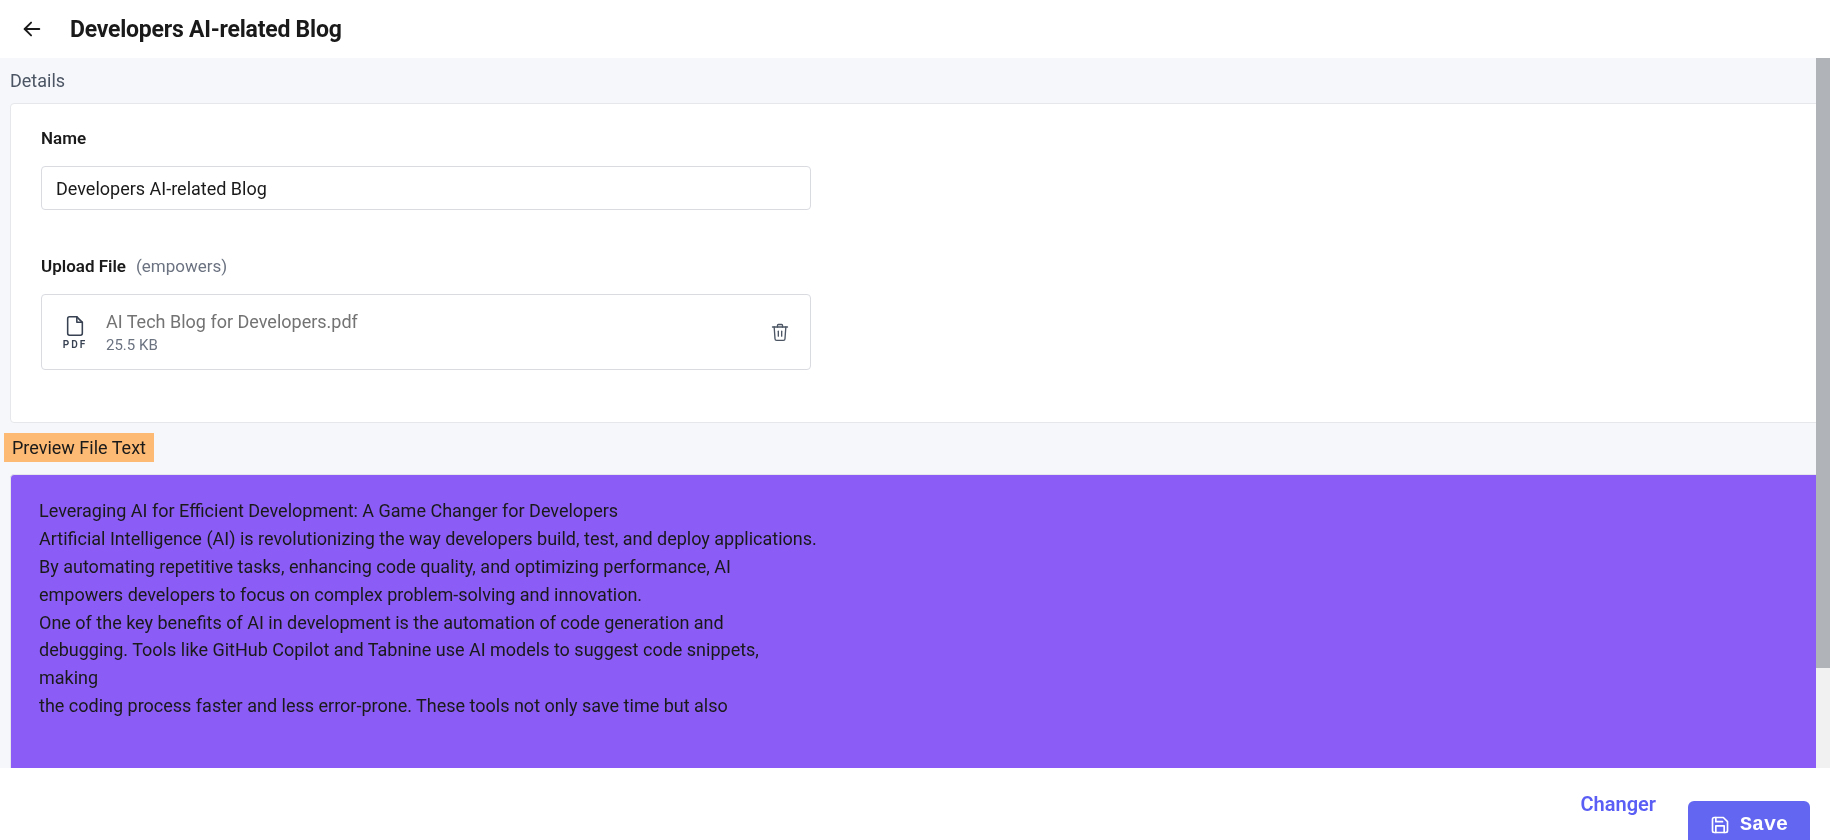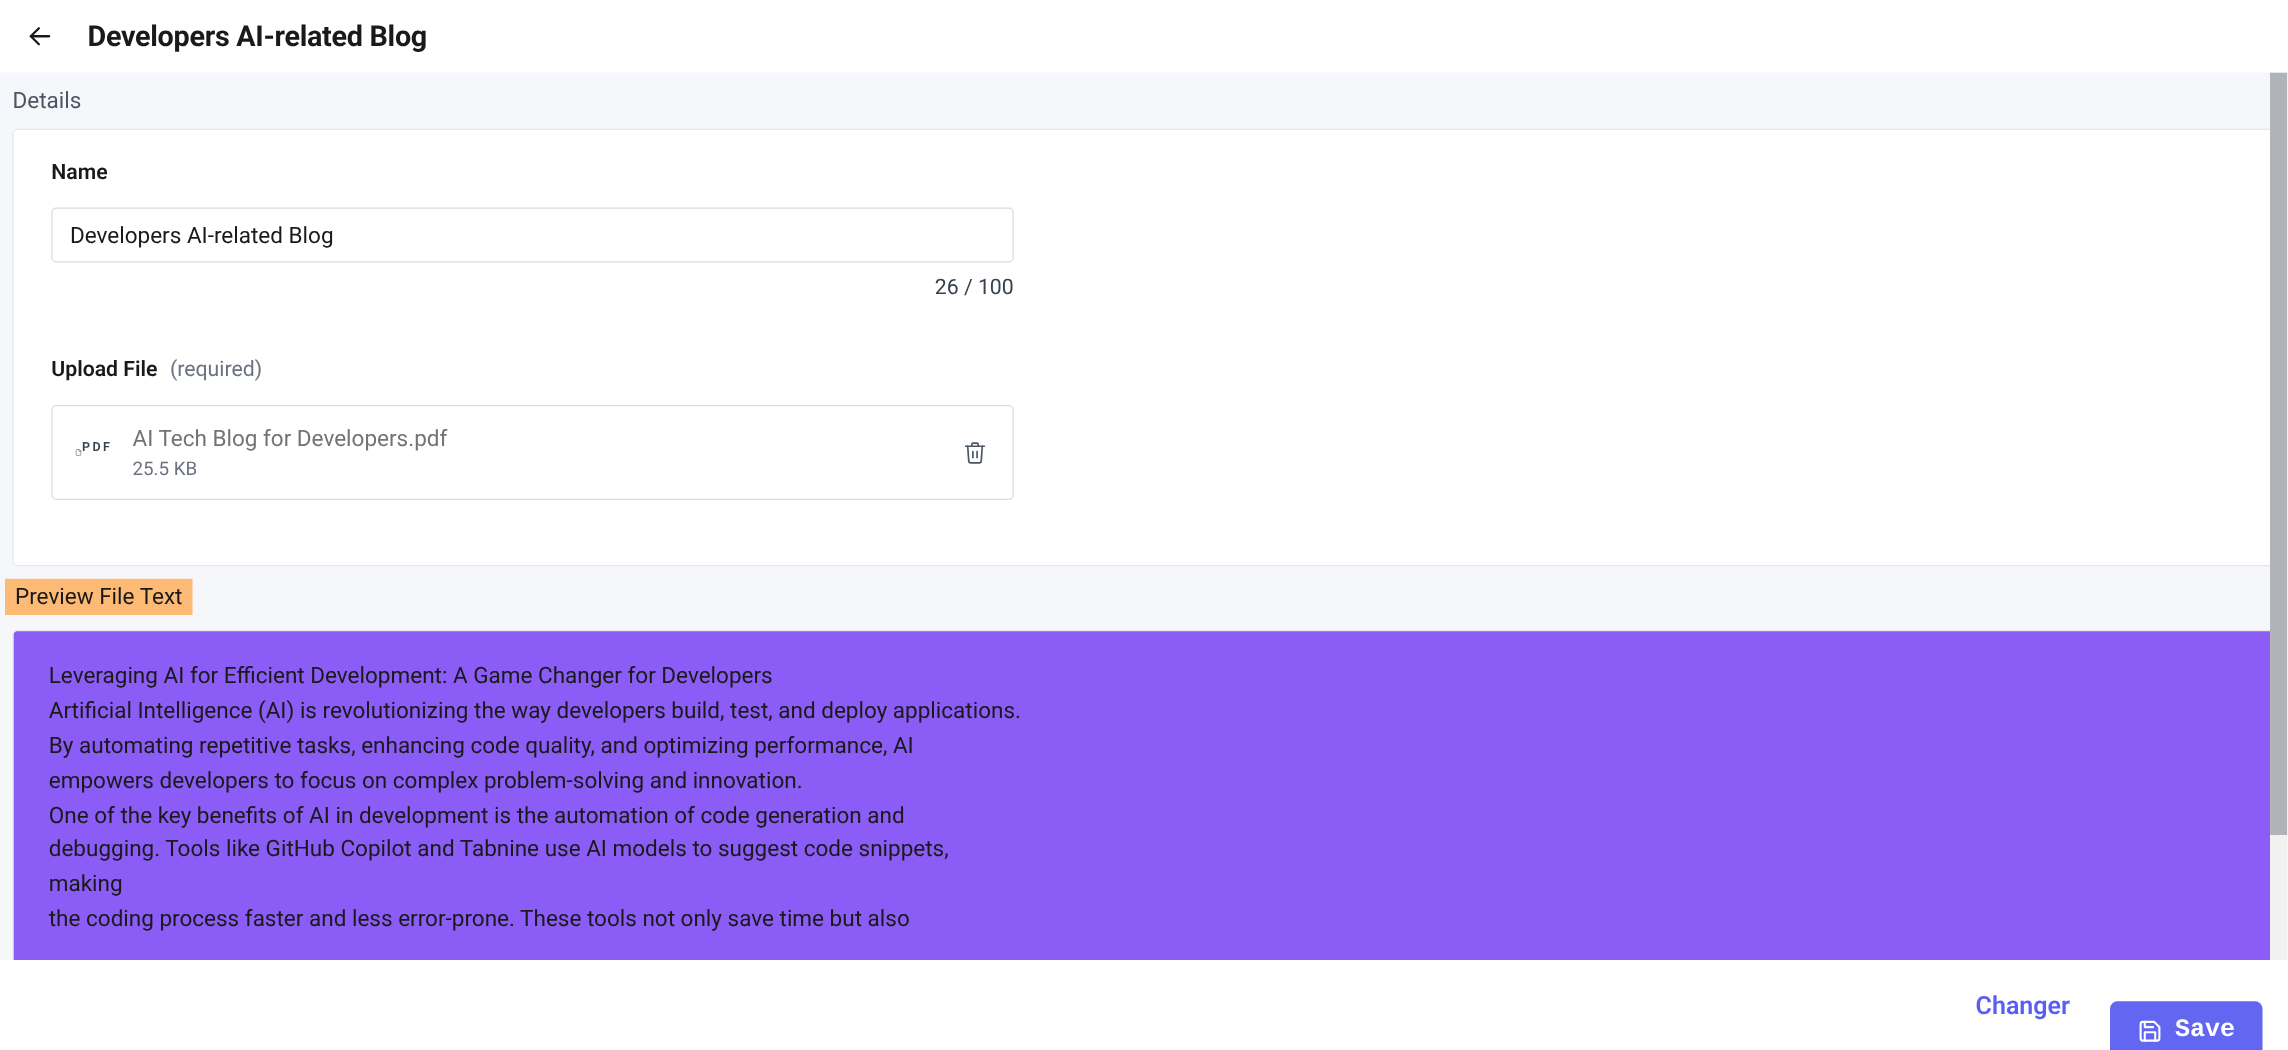--- a/index.html
+++ b/index.html
@@ -16,21 +16,21 @@
   .section-header.highlight { background: #fdba74; display: inline-block; padding: 4px 8px; margin-left: 4px; margin-top: 10px; font-size: 18px; color:#1a1a1a; }
 
   .card { background: #ffffff; border: 1px solid #e5e7eb; border-radius: 4px; margin: 0 10px 0 10px; padding: 24px 30px; }
   .field-label { font-size: 17px; font-weight: 600; color: #1a1a1a; text-align: center; }
   .req-text { font-size: 17px; font-weight: 400; color: #6b7280; margin-left: 6px; }
 
   .text-input { margin-top: 18px; width: 770px; height: 44px; border: 1px solid #d9dbe1; border-radius: 4px; padding: 0 14px; font-size: 18px; font-family: inherit; color:#1a1a1a; }
   .char-count { width: 770px; text-align: right; font-size: 17px; color: #374151; margin-top: 10px; }
 
   .file-row { margin-top: 18px; width: 770px; min-height: 76px; border: 1px solid #d9dbe1; border-radius: 4px; padding: 12px 18px; display: flex; align-items: center; gap: 16px; }
-  .file-icon { width: 30px; flex: 0 0 30px; display: flex; flex-direction: row; align-items: flex-start; color:#374151; }
+  .file-icon { width: 30px; flex: 0 0 30px; display: flex; flex-direction: column; align-items: center; color:#374151; }
   .file-icon svg { width: 26px; height: 22px; }
   .file-icon .ext { font-size: 10px; letter-spacing: 2px; font-weight: 600; color:#374151; margin-top:2px; }
   .file-info { flex: 1; }
   .file-name { font-size: 18px; color:#737373; }
   .file-size { font-size: 15px; color:#6b7280; margin-top: 4px; }
   .trash-btn { width: 24px; height: 24px; cursor: pointer; color:#4b5563; display:inline-flex; align-items:center; justify-content:center; }
 
   .upload-block { margin-top: 46px; }
 
   .preview-card { background:#8b5cf6; border:1px solid #e5e7eb; border-radius:4px; margin: 12px 10px 0 10px; padding:22px 28px; }
@@ -68,26 +68,25 @@
 
 <div class="body-area">
 
   <div class="section-header">Details</div>
 
   <div class="card">
 
     <div>
       <label class="field-label">Name</label><br>
       <input type="text" class="text-input" value="Developers AI-related Blog" style="">
-      <div class="char-count">26 / 100</div>
     </div>
 
     <div class="upload-block">
       <span class="field-label">Upload File</span>
-      <span class="req-text">(required)</span>
+      <span class="req-text">(empowers)</span>
 
       <div class="file-row">
         <div class="file-icon">
           <svg viewBox="0 0 24 24" fill="none" stroke="currentColor" stroke-width="1.7" stroke-linecap="round" stroke-linejoin="round">
               <path d="M14 2H6a2 2 0 0 0-2 2v16a2 2 0 0 0 2 2h12a2 2 0 0 0 2-2V8z"></path>
               <polyline points="14 2 14 8 20 8"></polyline>
             </svg>
           <span class="ext">PDF</span>
         </div>
         <div class="file-info">

